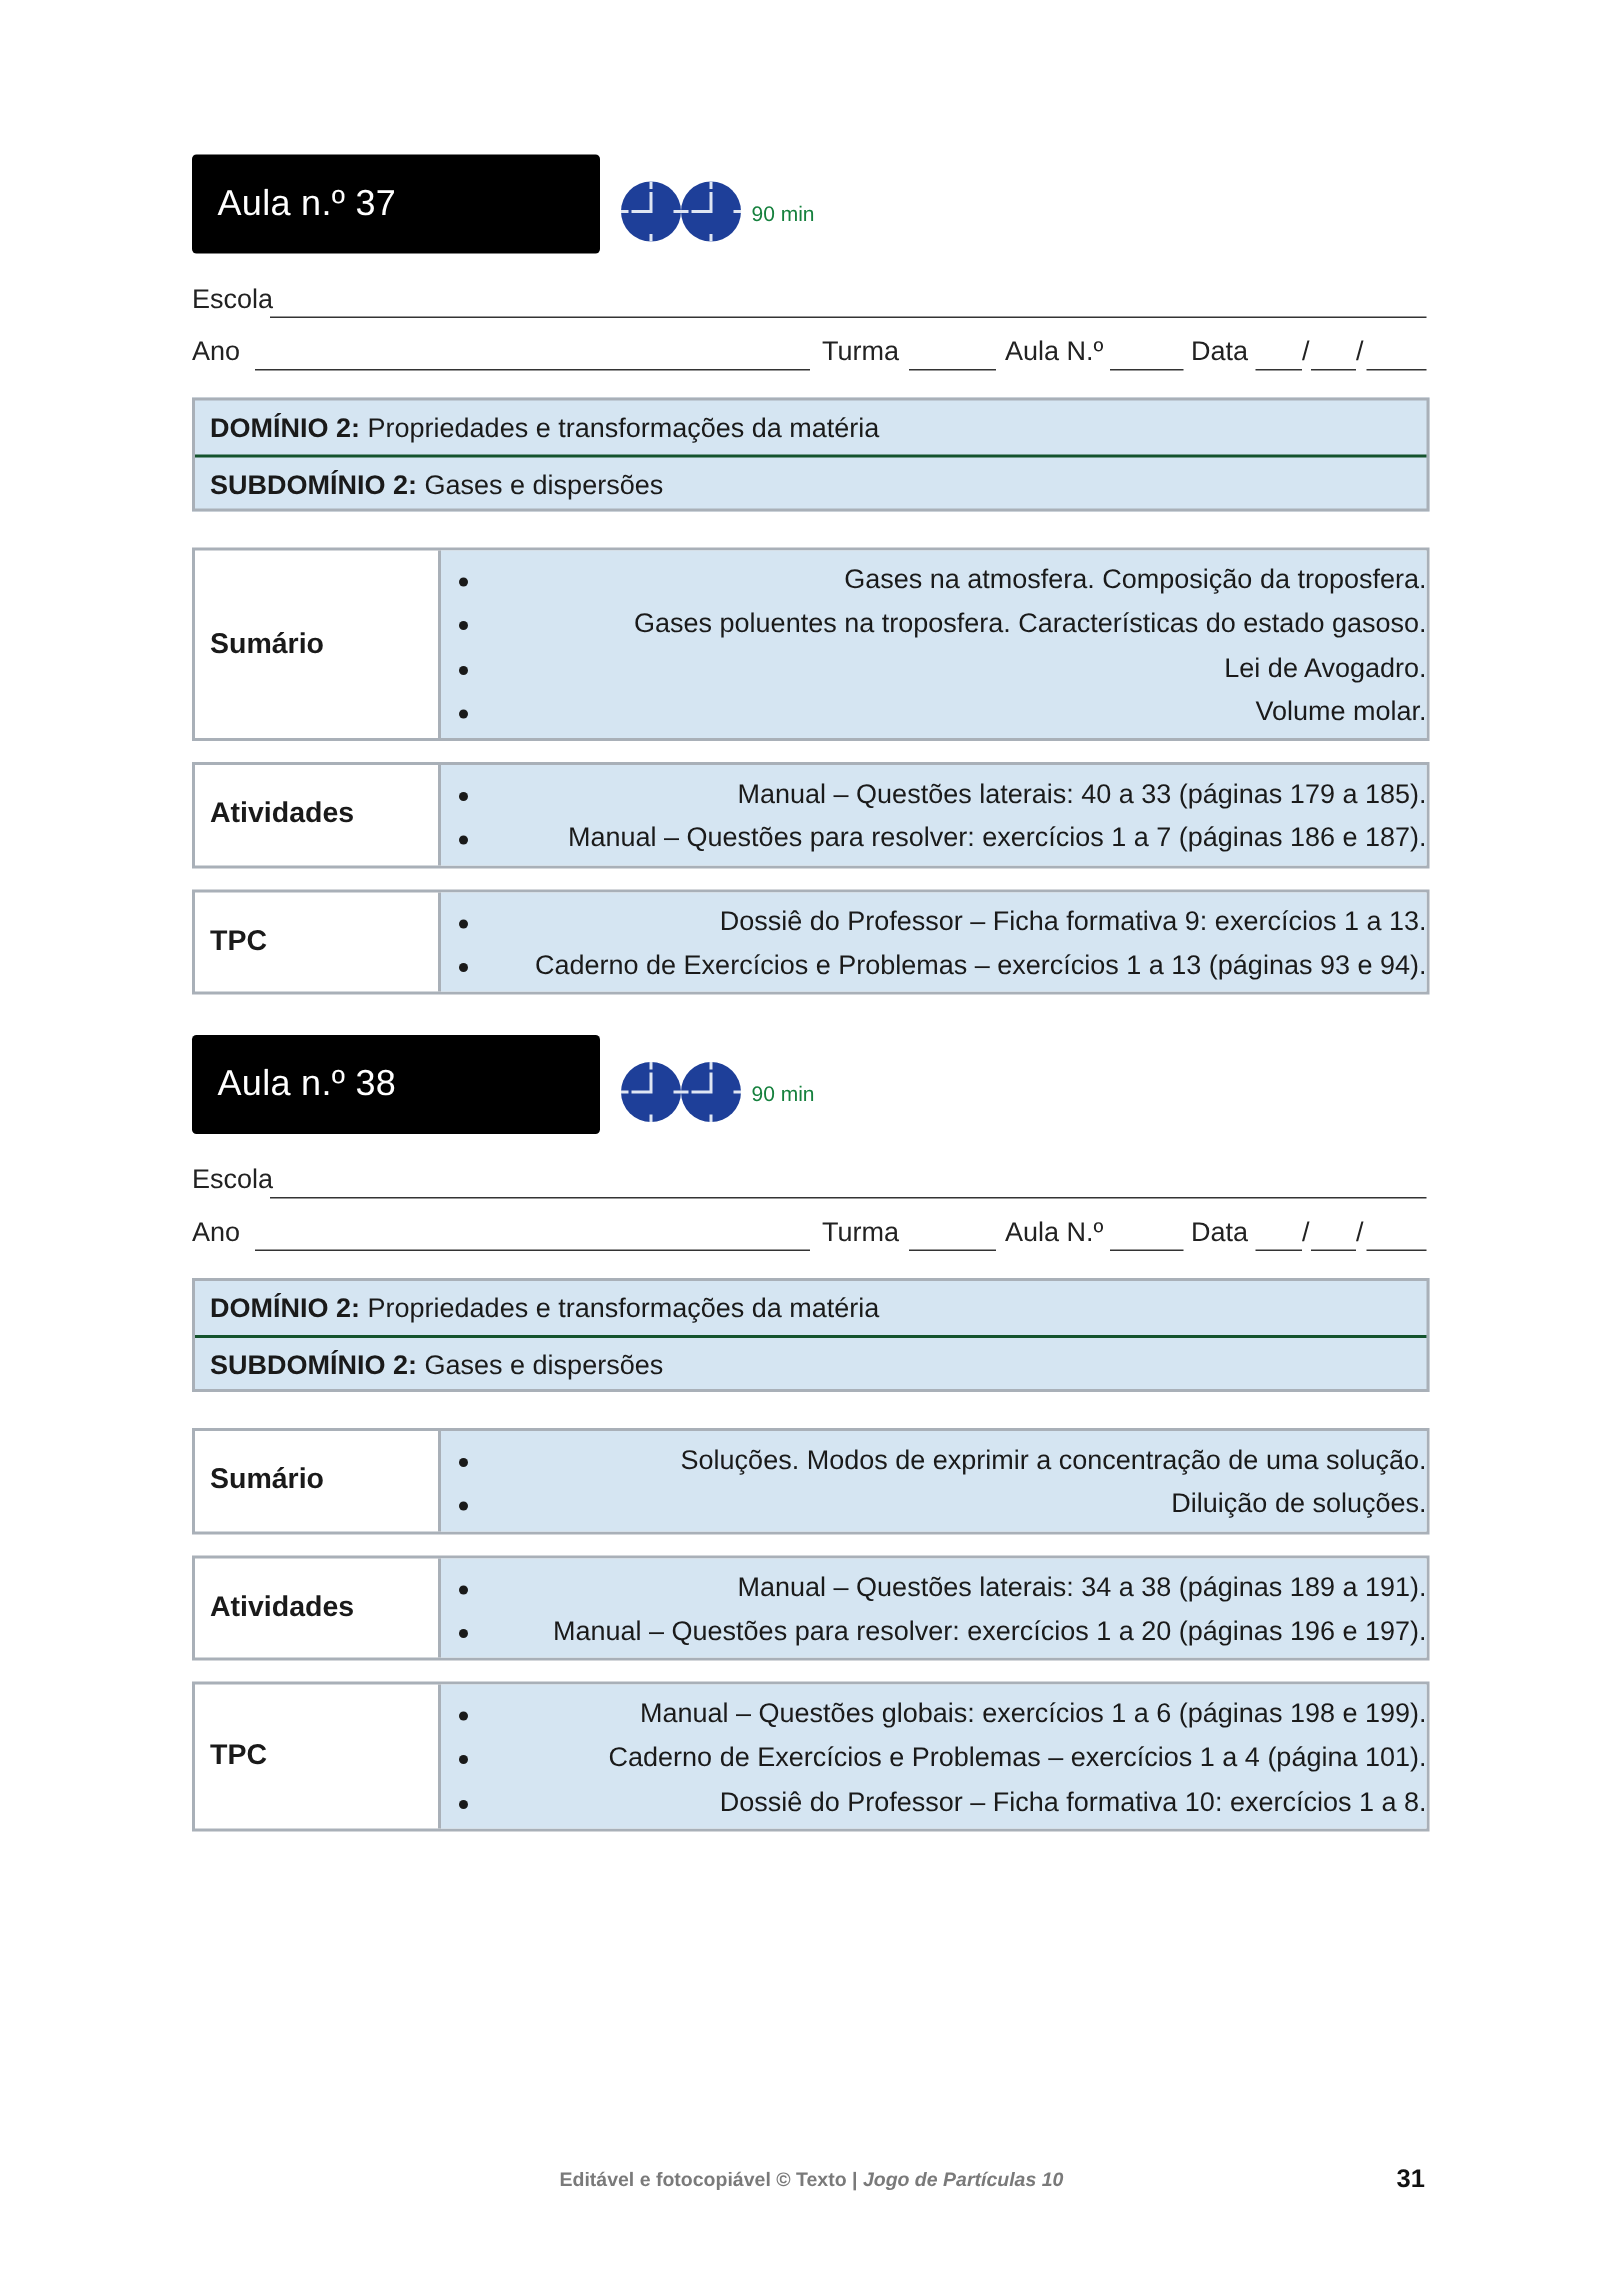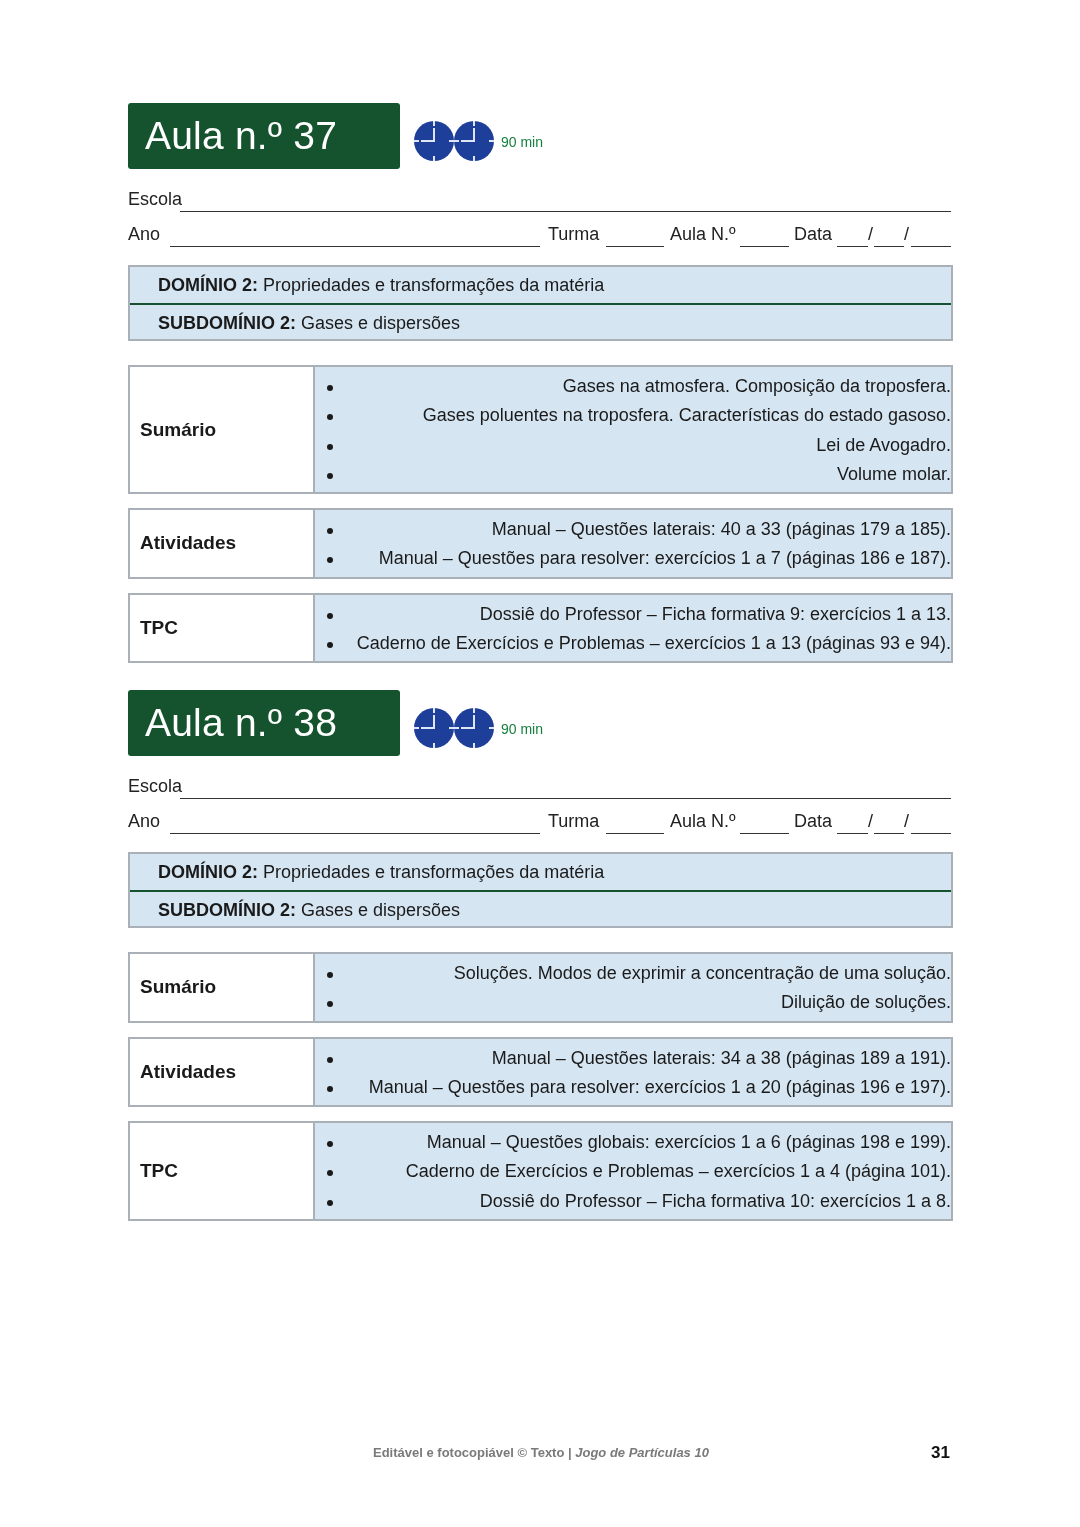--- a/index.html
+++ b/index.html
@@ -6,47 +6,47 @@
     html, body { width: 1080px; height: 1527px; background: #ffffff; }
     body { position: relative; font-family: "Liberation Sans", "DejaVu Sans", sans-serif; color: #1a1a1a; }
 
     .lesson { position: absolute; left: 128px; width: 825px; }
     .lesson-1 { top: 103px; }
     .lesson-2 { top: 690px; }
 
     .title-row { position: relative; height: 66px; }
     .title-box {
       position: absolute; left: 0; top: 0; width: 272px; height: 66px;
-      background: #14532d; border-radius: 3px;
-      color: #ffffff; font-size: 39px; line-height: 66px; padding-left: 17px;
+      background: #000000; border-radius: 3px;
+      color: #ffffff; font-size: 24px; line-height: 66px; padding-left: 17px;
       letter-spacing: 0.2px;
     }
     .clocks { position: absolute; left: 285px; top: 17px; height: 42px; display: flex; }
     .clock { width: 42px; height: 42px; margin-right: -2px; }
     .duration { position: absolute; left: 373px; top: 31px; font-size: 14px; color: #15803d; }
 
     .form-line { position: relative; height: 35px; font-size: 18px; color: #222; }
     .form-line .lbl { position: absolute; top: 8px; text-align: center; }
     .form-line .rule { position: absolute; top: 30px; border-bottom: 1px solid #333; height: 0; }
     .escola-line { margin-top: 12px; }
 
     .domain-box {
       margin-top: 14px; border: 2px solid #a9b0b8; background: #d5e5f2;
     }
-    .domain-row { height: 36px; font-size: 18px; line-height: 36px; padding-left: 28px; }
+    .domain-row { height: 36px; font-size: 18px; line-height: 36px; padding-left: 10px; }
     .domain-row + .domain-row { border-top: 2px solid #14532d; }
     .domain-row b { font-weight: bold; }
 
     .info-table {
       display: flex; border: 2px solid #a9b0b8; background: #ffffff;
       margin-top: 24px;
     }
     .info-table.gap-s { margin-top: 14px; }
     .info-label {
-      width: 185px; border-right: 2px solid #a9b0b8;
+      width: 164px; border-right: 2px solid #a9b0b8;
       font-size: 19px; font-weight: bold; display: flex; align-items: center; padding-left: 10px;
     }
     .info-body { flex: 1; background: #d5e5f2; padding: 5px 0 3px 10px; }
     .info-body ul { list-style: none; }
     .info-body li { font-size: 18px; line-height: 29.3px; position: relative; padding-left: 18px; text-align: right; }
     .info-body li::before {
       content: ""; position: absolute; left: 2px; top: 13px; width: 6px; height: 6px;
       border-radius: 50%; background: #1a1a1a;
     }
 

